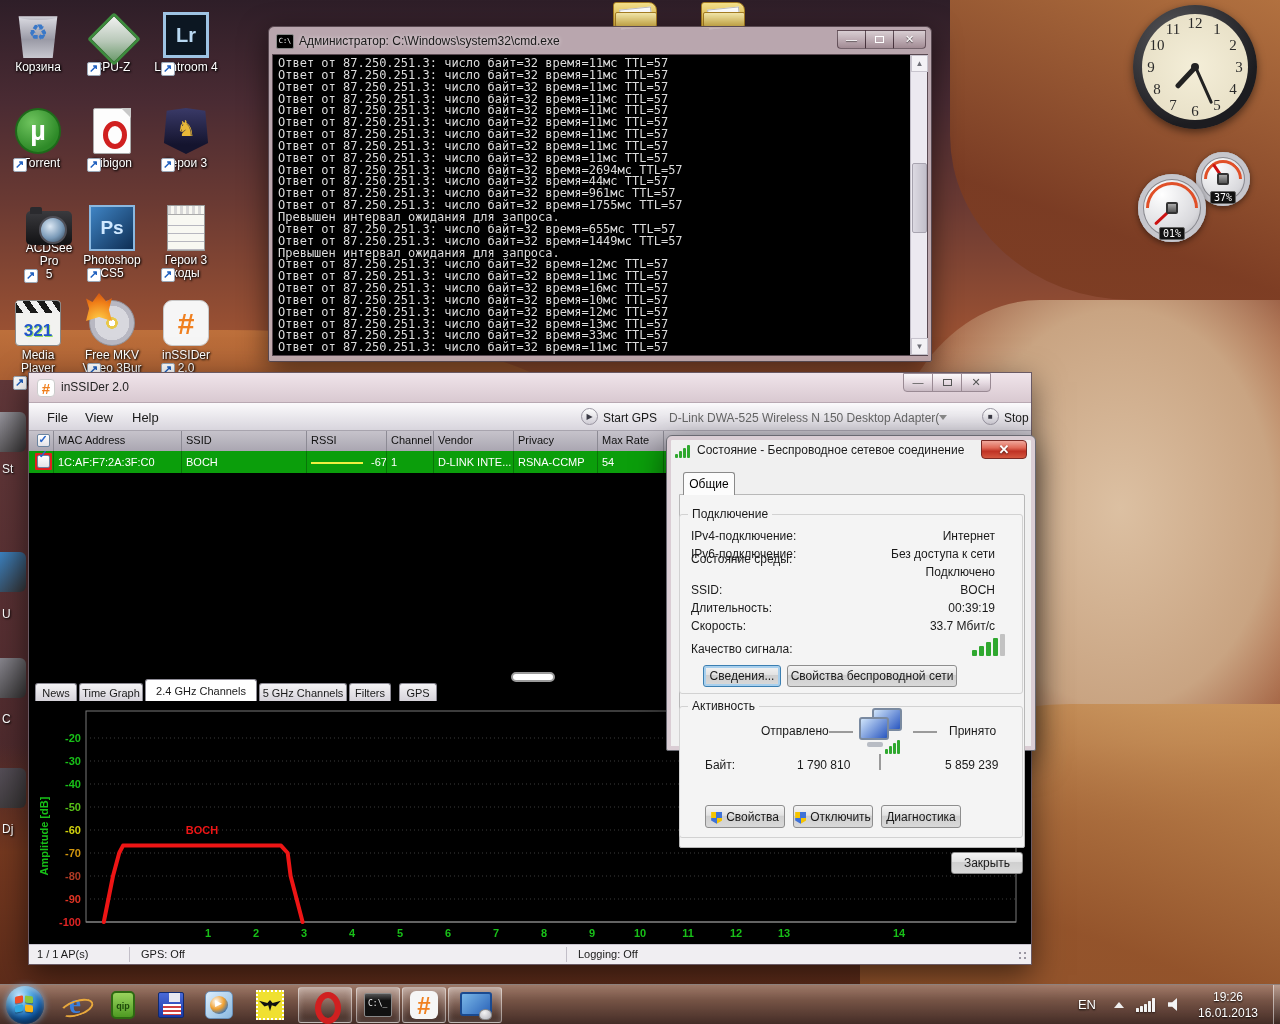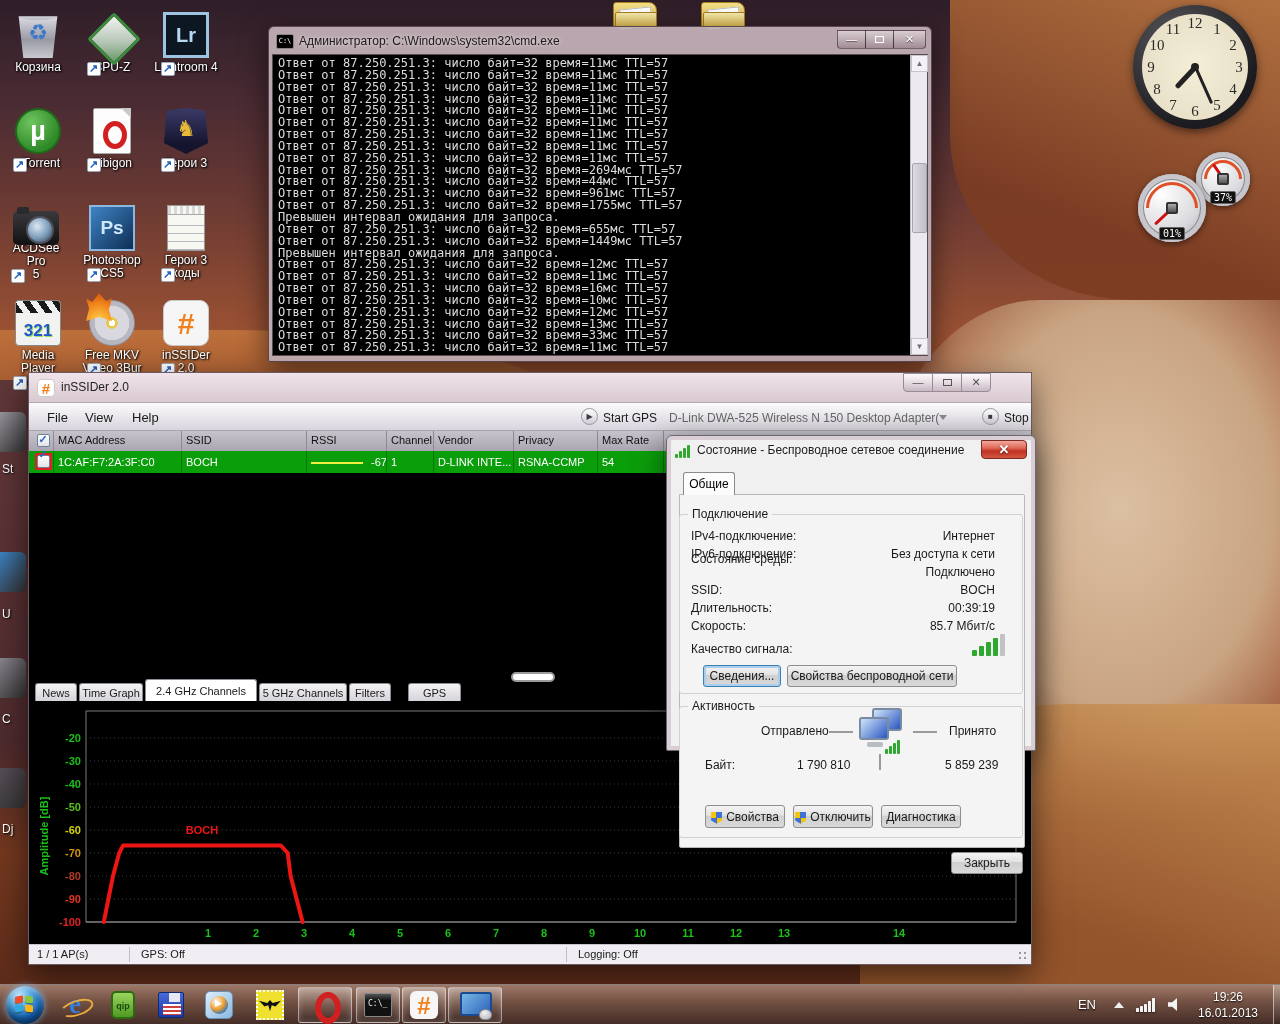--- a/index.html
+++ b/index.html
@@ -266,21 +266,21 @@
       <div class="dicon" style="left: 79px; top: 108px;">
         <div class="art art-bibigon"></div>
         <div class="shortcut"></div>
         <div class="dlabel">Bibigon</div>
       </div>
       <div class="dicon" style="left: 153px; top: 108px;">
         <div class="art art-heroes"></div>
         <div class="shortcut"></div>
         <div class="dlabel">Герои 3</div>
       </div>
-      <div class="dicon" style="left: 3px; top: 205px;">
+      <div class="dicon" style="left: 16px; top: 205px;">
         <div class="art art-acdsee"></div>
         <div class="shortcut"></div>
         <div class="dlabel">ACDSee Pro
 5</div>
       </div>
       <div class="dicon" style="left: 79px; top: 205px;">
         <div class="art art-photoshop"></div>
         <div class="shortcut"></div>
         <div class="dlabel">Photoshop
 CS5</div>
@@ -441,21 +441,21 @@
         <div class="td" style="left: 634px; width: 370px;"></div>
       </div>
     <div id="ins-black"></div>
     <div id="splitter-dash"></div>
     <div id="ins-tabs">
         <div class="tab" style="left: 6px; width: 42px;">News</div>
         <div class="tab" style="left: 50px; width: 64px;">Time Graph</div>
         <div class="tab active" style="left: 116px; width: 112px;">2.4 GHz Channels</div>
         <div class="tab" style="left: 230px; width: 88px;">5 GHz Channels</div>
         <div class="tab" style="left: 320px; width: 42px;">Filters</div>
-        <div class="tab" style="left: 379px; width: 53px;">GPS</div>
+        <div class="tab" style="left: 370px; width: 38px;">GPS</div>
       </div>
     <div id="ins-graph">
       <svg id="graph-svg" width="1004" height="245" xmlns="http://www.w3.org/2000/svg">
           <rect x="57" y="10" width="930" height="211" fill="none" stroke="#787878" stroke-width="1"></rect>
           <line x1="57" y1="37" x2="987" y2="37" stroke="#3c3c3c" stroke-dasharray="1,3"></line>
           <text x="52" y="41" fill="#18c018" text-anchor="end" font-size="11" font-weight="bold" font-family="Liberation Sans, sans-serif">-20</text>
           <line x1="57" y1="60" x2="987" y2="60" stroke="#3c3c3c" stroke-dasharray="1,3"></line>
           <text x="52" y="64" fill="#18c018" text-anchor="end" font-size="11" font-weight="bold" font-family="Liberation Sans, sans-serif">-30</text>
           <line x1="57" y1="83" x2="987" y2="83" stroke="#3c3c3c" stroke-dasharray="1,3"></line>
           <text x="52" y="87" fill="#18c018" text-anchor="end" font-size="11" font-weight="bold" font-family="Liberation Sans, sans-serif">-40</text>
@@ -522,21 +522,21 @@
         <div class="conn-row-value" style="top: 93px; right: 40px;">Интернет</div>
         <div class="conn-row-label" style="top: 111px;">IPv6-подключение:</div>
         <div class="conn-row-value" style="top: 111px; right: 40px;">Без доступа к сети</div>
         <div class="conn-row-label" style="top: 116px;">Состояние среды:</div>
         <div class="conn-row-value" style="top: 129px; right: 40px;">Подключено</div>
         <div class="conn-row-label" style="top: 147px;">SSID:</div>
         <div class="conn-row-value" style="top: 147px; right: 40px;">BOCH</div>
         <div class="conn-row-label" style="top: 165px;">Длительность:</div>
         <div class="conn-row-value" style="top: 165px; right: 40px;">00:39:19</div>
         <div class="conn-row-label" style="top: 183px;">Скорость:</div>
-        <div class="conn-row-value" style="top: 183px; right: 40px;">85.7 Мбит/с</div>
+        <div class="conn-row-value" style="top: 183px; right: 40px;">33.7 Мбит/с</div>
       </div>
     <div class="conn-row-label" style="top:206px">Качество сигнала:</div>
     <div class="sigbars" style="position:absolute;left:305px;top:198px;width:34px;height:22px">
       <span style="left:0;width:5px;height:6px;background:#2fa82f"></span>
       <span style="left:7px;width:5px;height:10px;background:#2fa82f"></span>
       <span style="left:14px;width:5px;height:14px;background:#2fa82f"></span>
       <span style="left:21px;width:5px;height:18px;background:#2fa82f"></span>
       <span style="left:28px;width:5px;height:22px;background:#c2c2c2"></span>
     </div>
     <div class="btn focused" style="left:36px;top:229px;width:78px;height:22px;padding-top:3px">Сведения...</div>

